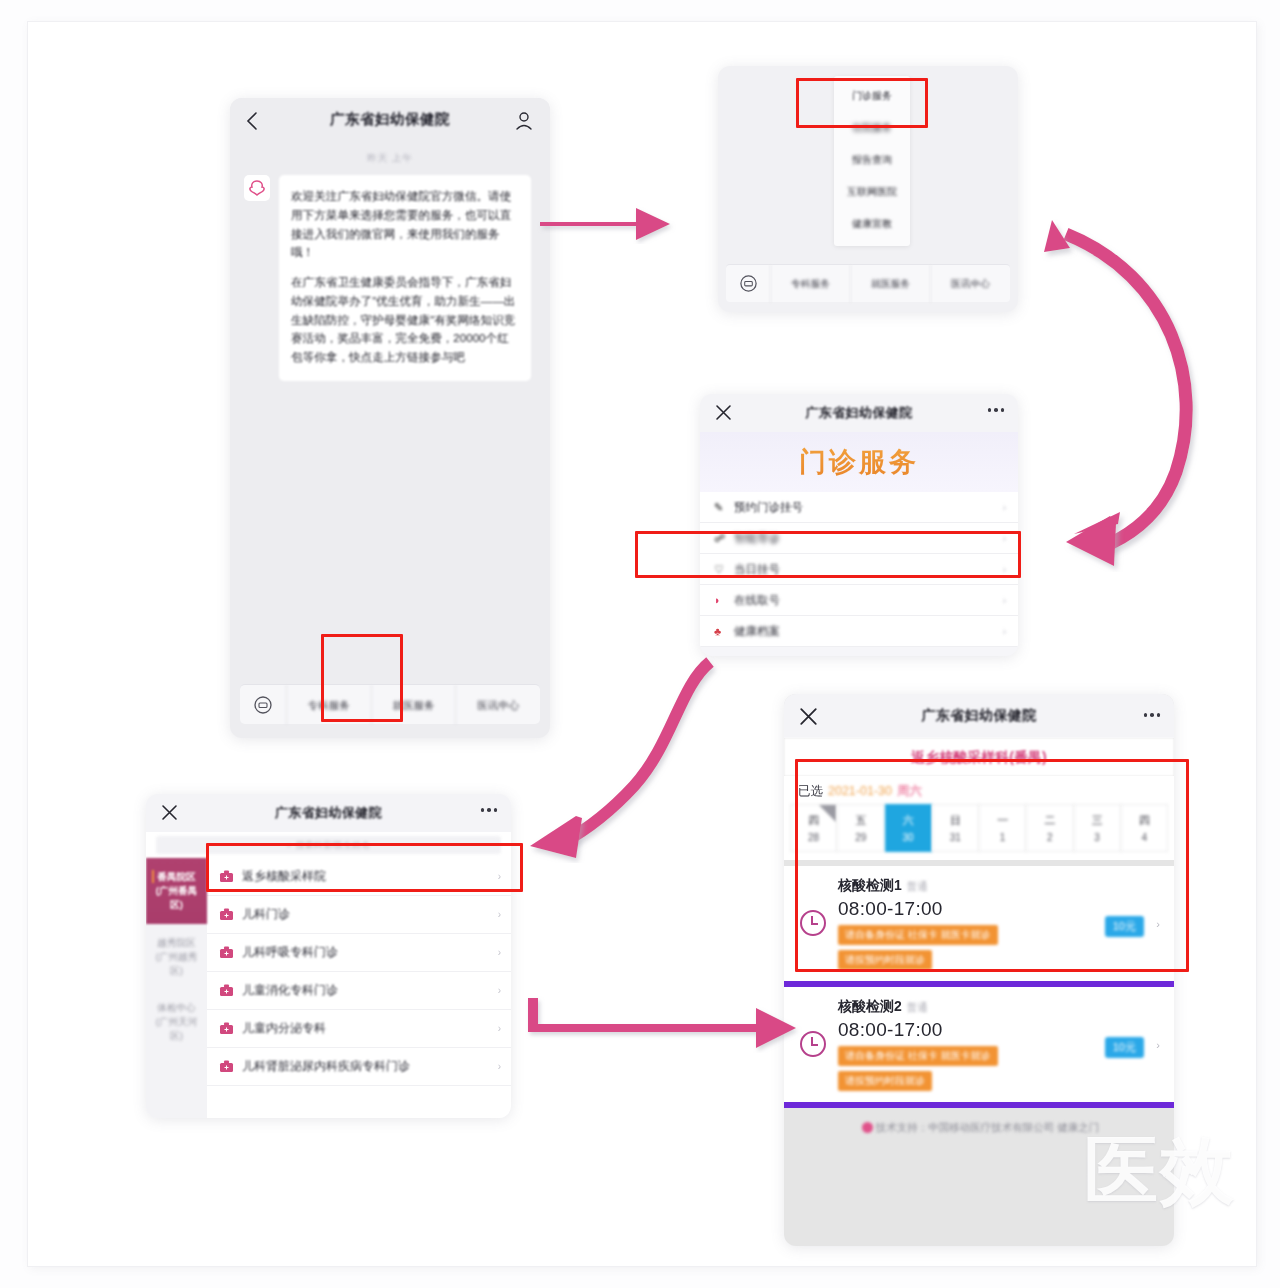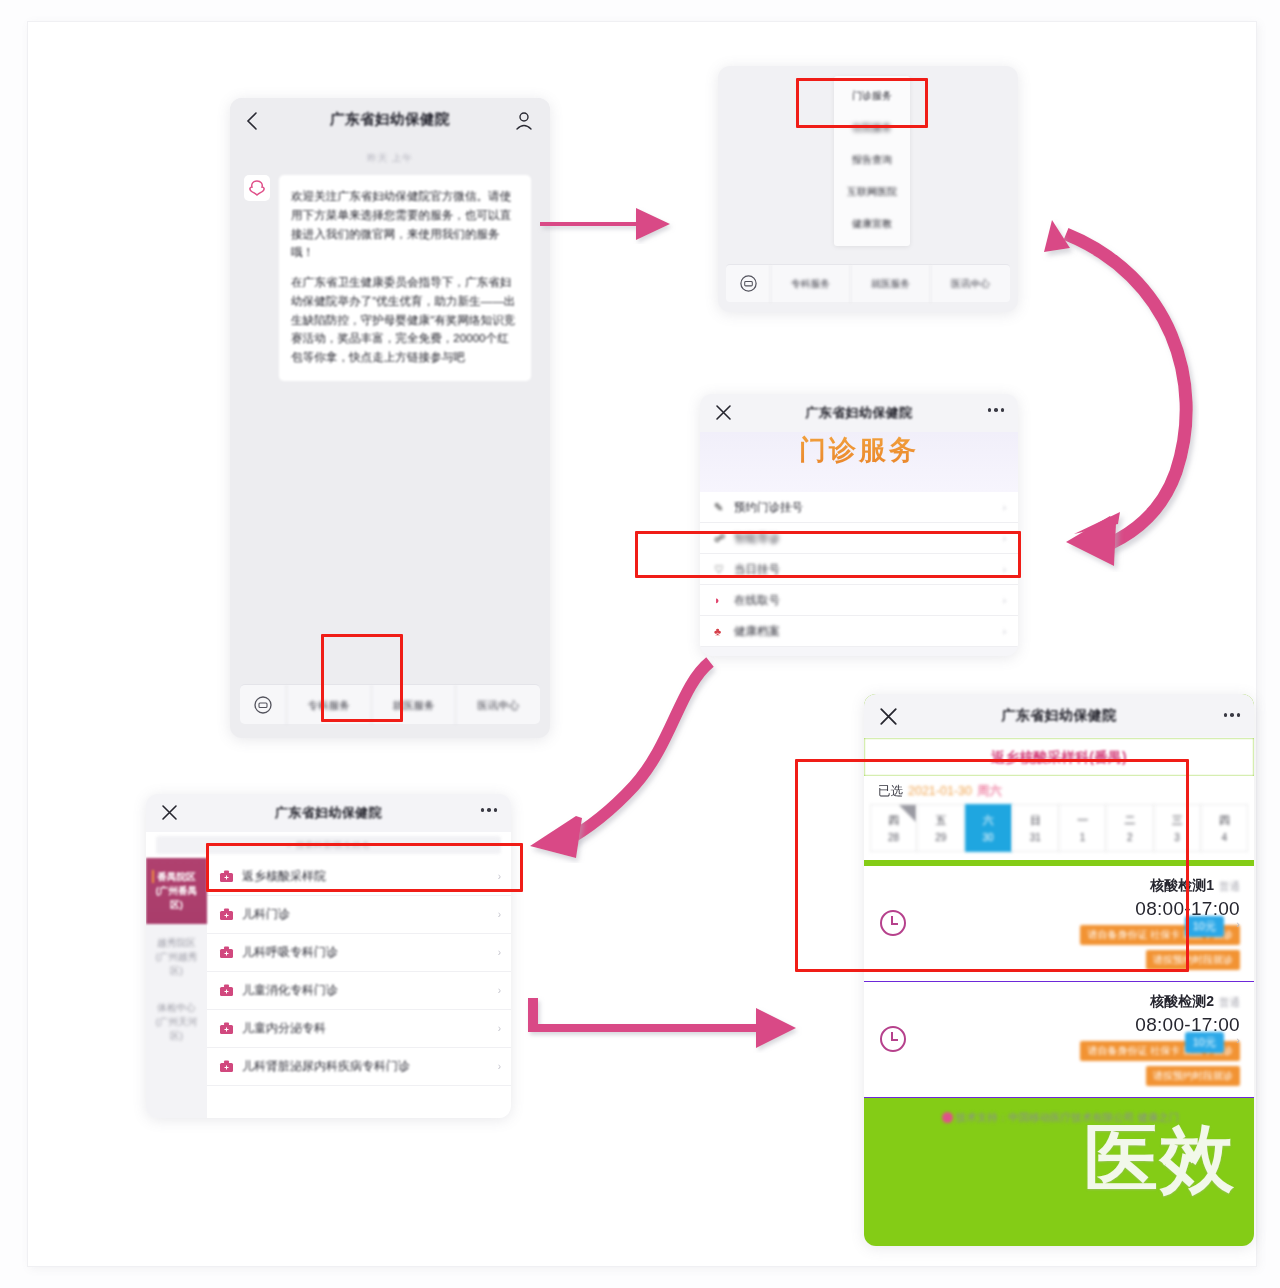--- a/index.html
+++ b/index.html
@@ -68,21 +68,21 @@
 
   
   #phone3 { left:672px; top:372px; width:318px; height:262px; background:#f6f6f9; }
   .wxnav { height:38px; position:relative; background:#f4f4f7; }
   .wxnav .x { position:absolute; left:15px; top:10px; width:17px; height:17px; }
   .wxnav .t { position:absolute; left:0; right:0; top:10px; text-align:center;
     font-size:13px; font-weight:700; color:#1e1e27; letter-spacing:.4px; }
   .wxnav .dots { position:absolute; right:14px; top:14px; display:flex; gap:3px; }
   .wxnav .dots i { width:3.5px; height:3.5px; border-radius:50%; background:#3a3a44; display:block; }
   #p3-banner { height:60px; background:linear-gradient(180deg,#f1effa 0%,#f7f5fd 100%);
-    display:flex; align-items:flex-start; justify-content:center; }
+    display:flex; align-items:center; justify-content:center; }
   #p3-banner span { font-size:27px; font-weight:700; letter-spacing:3px;
     background:linear-gradient(180deg,#f2a23d 0%,#e9852a 100%);
     -webkit-background-clip:text; background-clip:text; color:transparent; }
   #p3-list { background:#fff; }
   #p3-list .row { position:relative; height:31px; display:flex; align-items:center;
     padding:0 12px 0 14px; border-bottom:1px solid #efeff2; }
   #p3-list .row .ic { width:20px; font-size:11px; }
   #p3-list .row .lb { font-size:11.5px; color:#2c2c36; flex:1; }
   #p3-list .row .ch { color:#c3c3cb; font-size:10px; }
 
@@ -99,57 +99,57 @@
   #p4-side .cat.on:before { content:""; position:absolute; left:6px; top:12px; width:2px;
     height:13px; background:#ef8b3e; }
   #p4-main { flex:1; background:#fff; }
   #p4-main .drow { display:flex; align-items:center; gap:8px; padding:9px 10px 9px 12px;
     border-bottom:1px solid #f0f0f3; min-height:38px; }
   #p4-main .drow .gi { width:15px; height:15px; flex:0 0 15px; }
   #p4-main .drow .lb { flex:1; font-size:12px; color:#2b2b35; line-height:1.35; }
   #p4-main .drow .ch { color:#c6c6ce; font-size:10px; }
 
   
-  #phone5 { left:836px; top:672px; width:390px; height:552px; background:#84cc16; }
+  #phone5 { left:756px; top:672px; width:390px; height:552px; background:#e5e5e5; }
   #p5-title { text-align:center; padding:11px 0 9px 0; font-size:14px; font-weight:700;
     color:#d4457e; background:#fff; }
   #p5-sel { background:#fff; padding:7px 14px 4px 14px; font-size:12.5px; color:#32323c; }
   #p5-sel .d { color:#f0a24a; margin:0 5px; }
   #p5-sel .w { color:#e8517f; }
   #p5-days { display:flex; background:#fff; padding:0 6px 8px 6px; gap:0; }
   #p5-days .day { flex:1; height:48px; border:1px solid #ececed; display:flex;
     flex-direction:column; align-items:center; justify-content:center; gap:4px;
     font-size:11px; color:#2e2e38; position:relative; background:#fff; }
   #p5-days .day .n { font-size:10px; color:#55555f; }
   #p5-days .day.on { background:#1fa6e0; border-color:#1fa6e0; color:#fff; }
   #p5-days .day.on .n { color:#fff; }
   #p5-days .day.corner:after { content:""; position:absolute; right:0; top:0;
     border-top:17px solid #9a9aa2; border-left:17px solid transparent; }
   #p5-slots { background:#fff; margin-top:6px; }
-  .slot { position:relative; padding:11px 14px 11px 54px; border-bottom:1px solid #6d28d9;text-align:right; }
+  .slot { position:relative; padding:11px 14px 11px 54px; border-bottom:6px solid #6d28d9; }
   .slot .clock { position:absolute; left:16px; top:44px; width:26px; height:26px;
     border-radius:50%; border:2.5px solid #b6418c; }
   .slot .clock:before { content:""; position:absolute; left:9px; top:4px; width:2px;
     height:8px; background:#b6418c; }
   .slot .clock:after { content:""; position:absolute; left:9px; top:11px; width:7px;
     height:2px; background:#b6418c; }
   .slot .sname { font-size:14px; font-weight:700; color:#26262f; }
   .slot .sname small { font-size:10.5px; font-weight:400; color:#a9a9b2; margin-left:5px; }
   .slot .stime { font-size:19px; color:#26262f; margin-top:3px; letter-spacing:.3px; }
   .slot .tag { display:inline-block; background:#f29333; color:#fff; font-size:10px;
     border-radius:2px; padding:3px 7px; margin-top:5px; }
   .slot .price { position:absolute; right:30px; top:50px; background:#2aa8e8; color:#fff;
     font-size:11px; border-radius:3px; padding:3px 8px; }
   .slot .pch { position:absolute; right:14px; top:52px; color:#b9b9c2; font-size:11px; }
   #p5-foot { text-align:center; font-size:10.5px; color:#8c8c96; padding:13px 6px; }
   #p5-foot .mk { display:inline-block; width:11px; height:11px; border-radius:50%;
     background:#e0518a; vertical-align:-2px; margin:0 3px; }
 
   
-  #wm { position:absolute; right:20px; bottom:56px; font-size:74px; font-weight:700;
+  #wm { position:absolute; right:20px; bottom:44px; font-size:74px; font-weight:700;
     color:rgba(255,255,255,.88); letter-spacing:2px;
     text-shadow:0 1px 2px rgba(180,180,190,.38); pointer-events:none; }
 
   
   .redbox { position:absolute; border:3.5px solid #f01d17; border-radius:1px; }
 
   
   .arrowsvg { position:absolute; pointer-events:none; }
 </style>
 </head>

